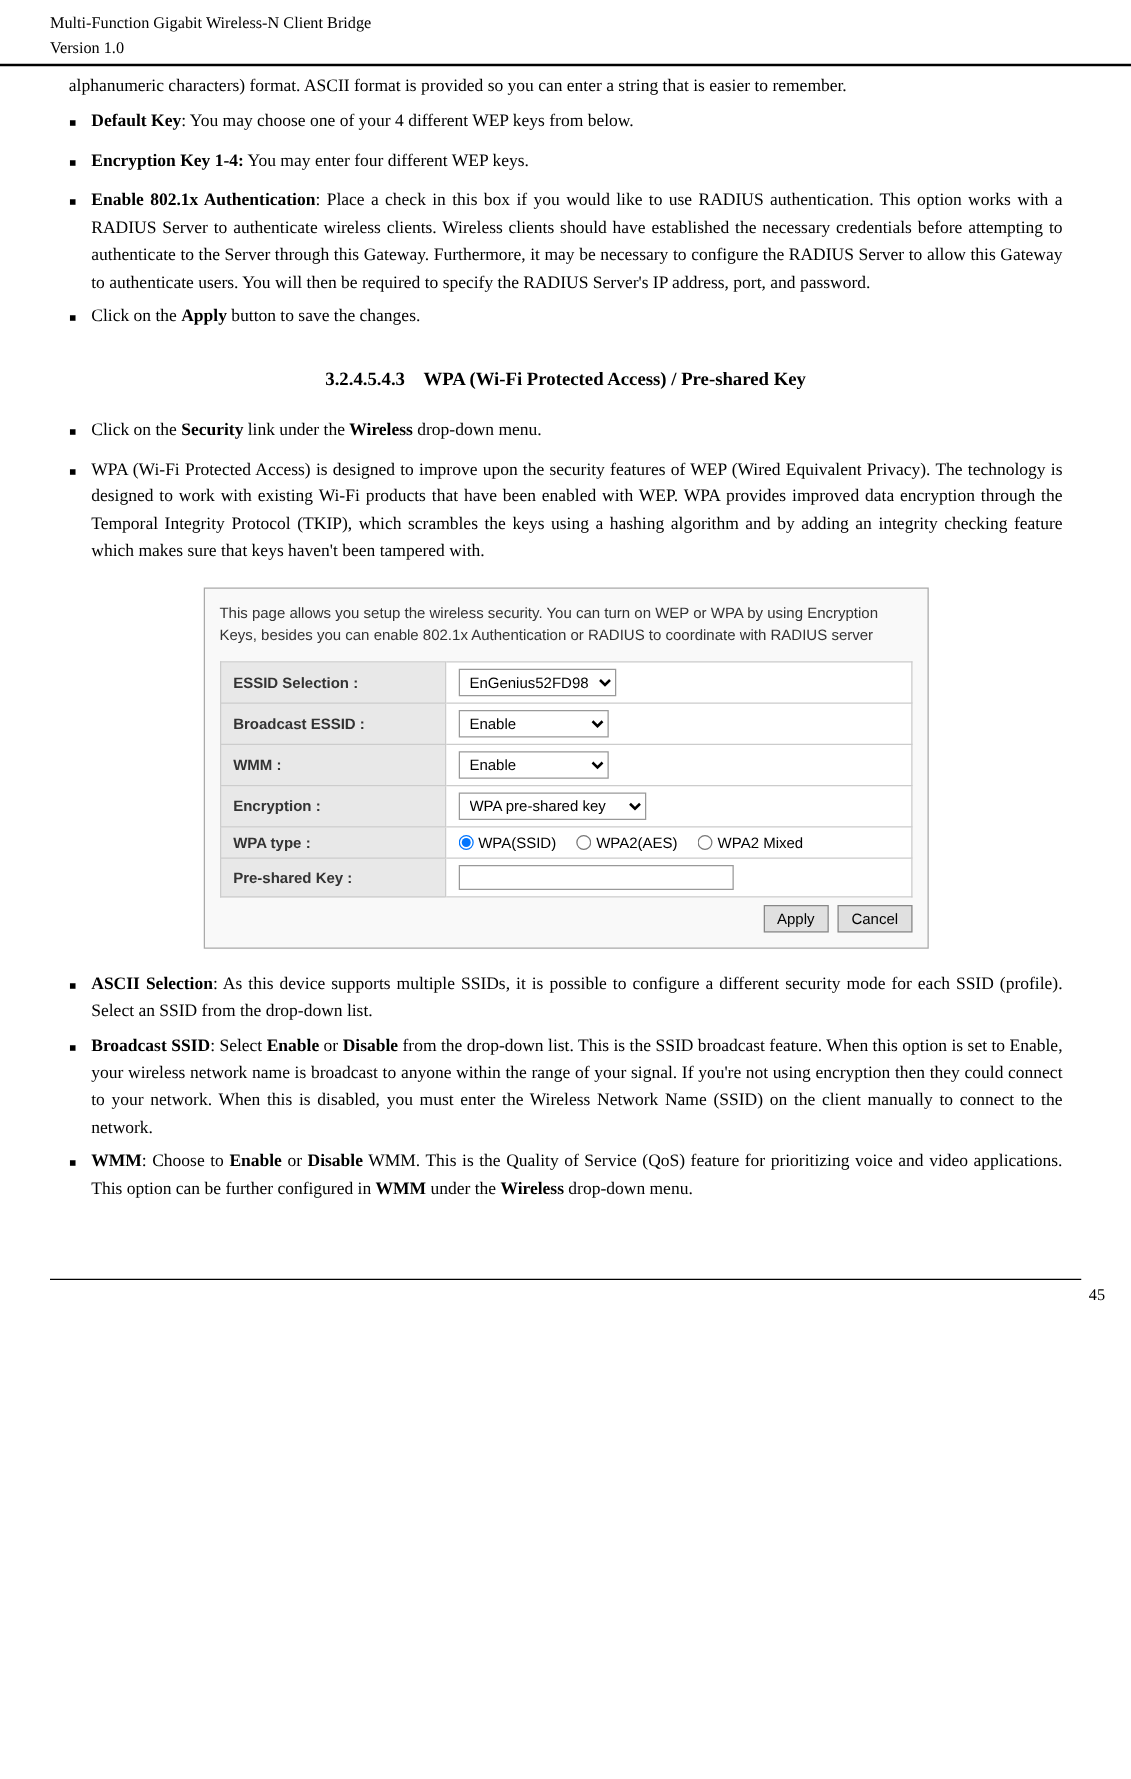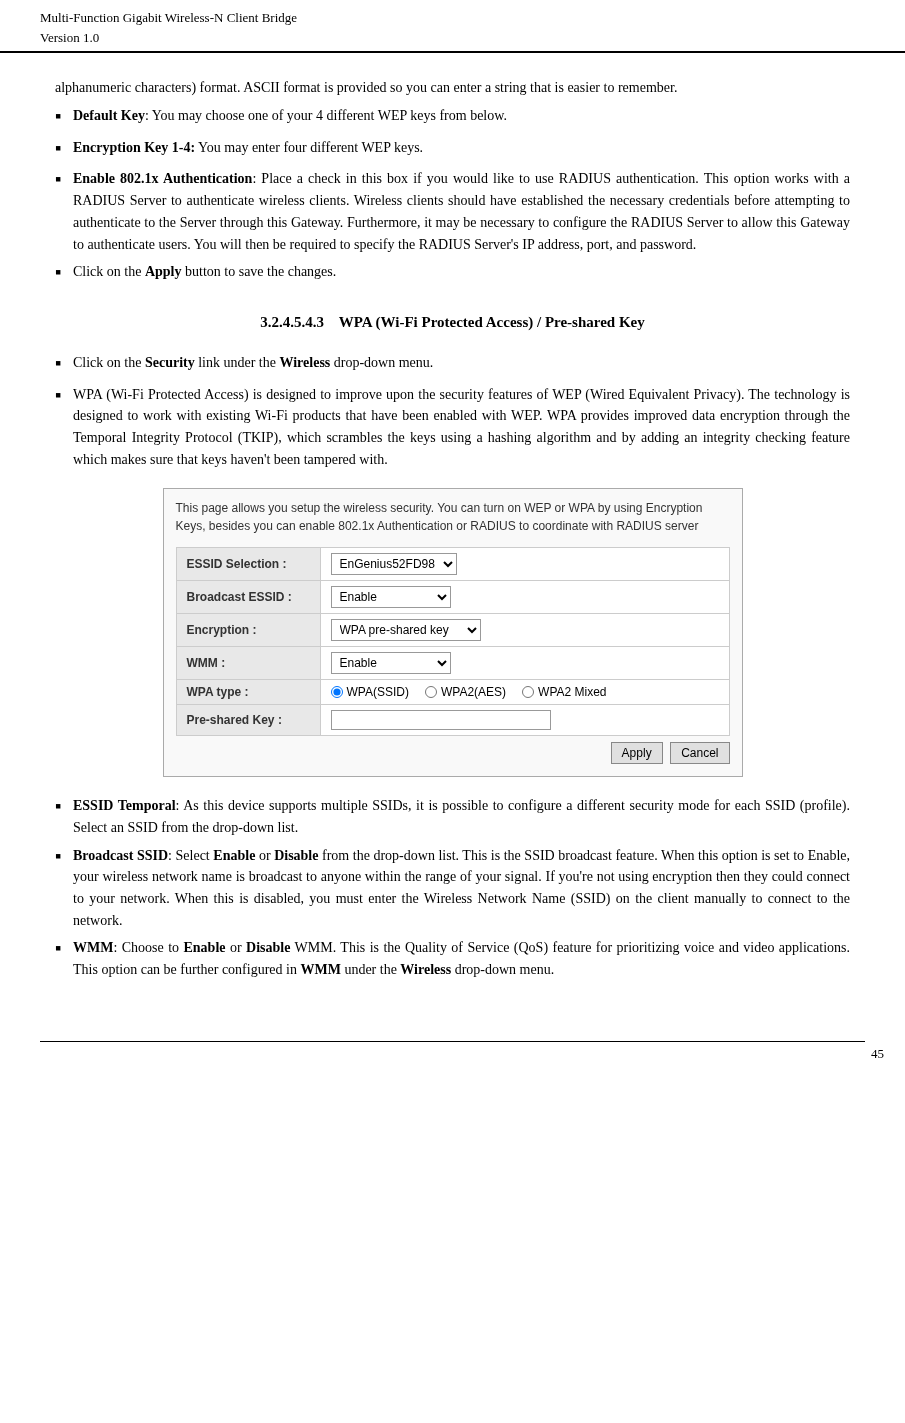--- a/index.html
+++ b/index.html
@@ -14,21 +14,21 @@
     }
     .header {
       padding: 8px 40px 4px 40px;
       border-bottom: 2px solid #000;
     }
     .header-title {
       font-size: 13px;
       line-height: 1.5;
     }
     .main-content {
-      padding: 24px 55px 40px 55px;
+      padding: 6px 55px 40px 55px;
     }
     .bullet-list {
       list-style: none;
       margin: 0 0 10px 0;
       padding: 0;
     }
     .bullet-list li {
       display: flex;
       align-items: flex-start;
       margin-bottom: 6px;
@@ -75,21 +75,21 @@
       border-collapse: collapse;
       font-size: 12px;
       font-family: Arial, sans-serif;
     }
     .form-row {
       border: 1px solid #ccc;
     }
     .form-label-cell {
       background: #e8e8e8;
       padding: 5px 10px;
-      width: 144px;
+      width: 180px;
       font-weight: bold;
       color: #333;
       border-right: 1px solid #ccc;
       vertical-align: middle;
     }
     .form-value-cell {
       padding: 5px 10px;
       background: #fff;
       vertical-align: middle;
     }
@@ -218,34 +218,34 @@
         <td class="form-label-cell">Broadcast ESSID :</td>
         <td class="form-value-cell">
           <select class="form-select">
             <option>Enable</option>
             <option>Disable</option>
           </select>
         </td>
       </tr>
 
       <tr class="form-row">
-        <td class="form-label-cell">Encryption :</td>
-        <td class="form-value-cell">
-          <select class="form-select" style="min-width:150px;">
-            <option>WPA pre-shared key</option>
-          </select>
-        </td>
-      </tr>
-
-      <tr class="form-row">
         <td class="form-label-cell">WMM :</td>
         <td class="form-value-cell">
           <select class="form-select">
             <option>Enable</option>
             <option>Disable</option>
+          </select>
+        </td>
+      </tr>
+
+      <tr class="form-row">
+        <td class="form-label-cell">Encryption :</td>
+        <td class="form-value-cell">
+          <select class="form-select" style="min-width:150px;">
+            <option>WPA pre-shared key</option>
           </select>
         </td>
       </tr>
 
       <tr class="form-row">
         <td class="form-label-cell">WPA type :</td>
         <td class="form-value-cell">
           <div class="wpa-type-cell">
             <div class="radio-option">
               <input type="radio" name="wpa_type" class="radio-input" checked="" style="">
@@ -275,21 +275,21 @@
 
     <div class="apply-cancel-row">
       <button class="apply-btn">Apply</button>
       <button class="cancel-btn">Cancel</button>
     </div>
   </div>
 
   <ul class="bullet-list">
     <li>
       <span class="bullet-marker">▪</span>
-      <span class="bullet-text"><strong>ESSID  Temporal</strong>: As this device supports multiple SSIDs, it is possible to configure a different security mode for each SSID (profile). Select an SSID from the drop-down list.</span>
+      <span class="bullet-text"><strong>ASCII  Selection</strong>: As this device supports multiple SSIDs, it is possible to configure a different security mode for each SSID (profile). Select an SSID from the drop-down list.</span>
     </li>
     <li>
       <span class="bullet-marker">▪</span>
       <span class="bullet-text"><strong>Broadcast  SSID</strong>: Select <strong>Enable</strong> or <strong>Disable</strong> from the drop-down list. This is the SSID broadcast feature. When this option is set to Enable, your wireless network name is broadcast to anyone within the range of your signal. If you're not using encryption then they could connect to your network. When this is disabled, you must enter the Wireless Network Name (SSID) on the client manually to connect to the network.</span>
     </li>
     <li>
       <span class="bullet-marker">▪</span>
       <span class="bullet-text"><strong>WMM</strong>: Choose to <strong>Enable</strong> or <strong>Disable</strong> WMM. This is the Quality of Service (QoS) feature for prioritizing voice and video applications. This option can be further configured in <strong>WMM</strong> under the <strong>Wireless</strong> drop-down menu.</span>
     </li>
   </ul>

